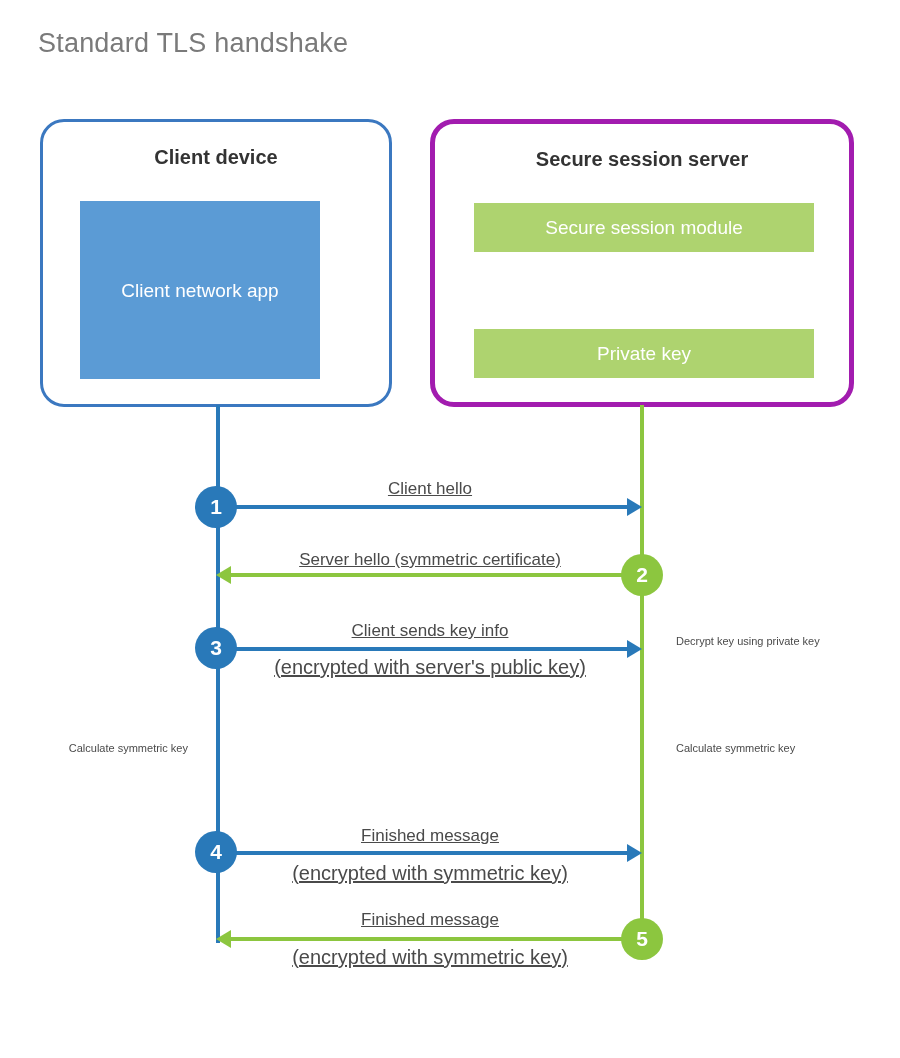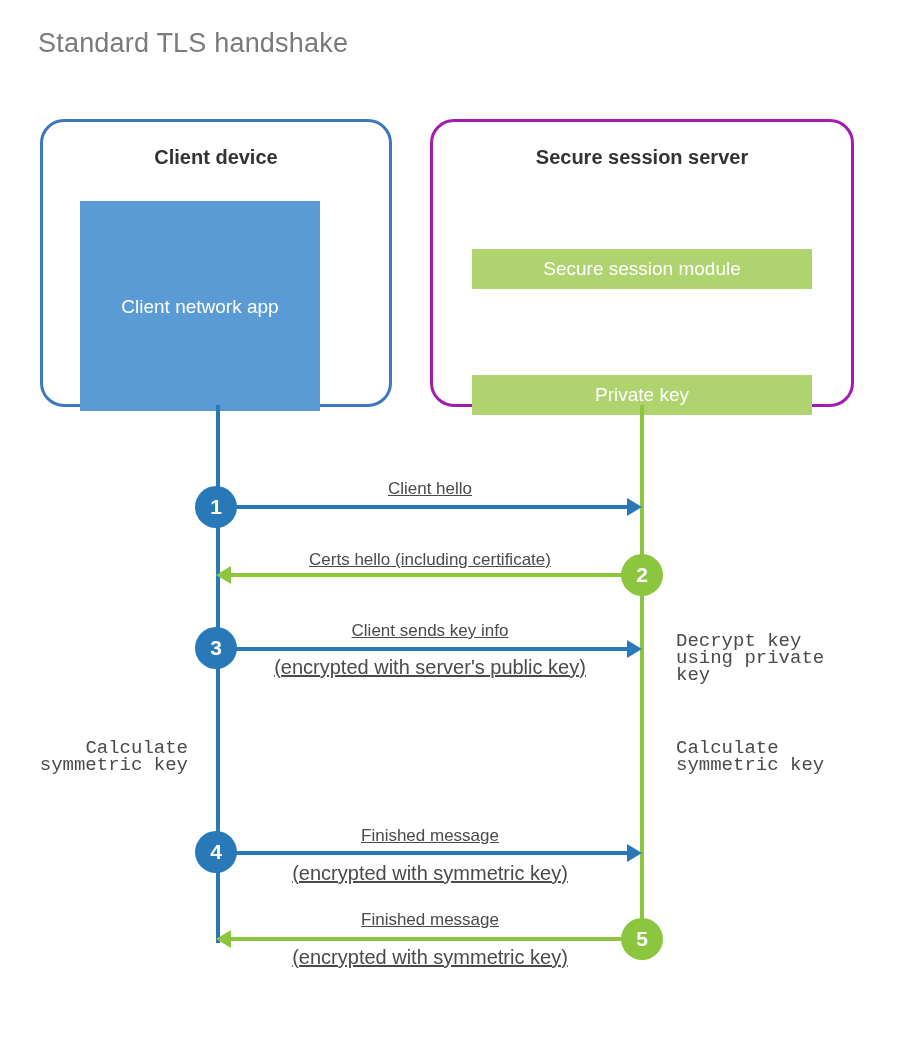--- a/index.html
+++ b/index.html
@@ -39,66 +39,65 @@
     top: 119px;
     width: 352px;
     height: 288px;
     border: 3px solid #3b78c0;
   }
   #server-panel {
     left: 430px;
     top: 119px;
     width: 424px;
     height: 288px;
-    border: 3px solid #a21caf;
+    border: 5px solid #a21caf;
   }
   .panel-title {
     position: absolute;
     left: 0;
     right: 0;
     top: 24px;
     text-align: center;
     font-size: 20px;
     font-weight: bold;
     color: #333333;
   }
 
   
   #client-app-block {
     position: absolute;
     left: 37px;
     top: 79px;
     width: 240px;
-    height: 210px;
+    height: 178px;
     background: #5b9bd5;
     color: #ffffff;
     font-size: 19px;
     line-height: 27px;
     display: flex;
     align-items: center;
     justify-content: center;
     text-align: center;
     padding: 0 10px;
     box-sizing: border-box;
   }
 
   
   .server-bar {
     position: absolute;
     left: 39px;
     width: 340px;
-    height: 40px;
+    height: 49px;
     background: #aed36f;
     color: #ffffff;
     font-size: 19px;
     display: flex;
     align-items: center;
     justify-content: center;
     text-align: right;
-    margin-top: 48px;
   }
   #server-bar-0 { top: 79px; }
   #server-bar-1 { top: 142px; }
   #server-bar-2 { top: 205px; }
 
   
   .lifeline {
     position: absolute;
     width: 4px;
   }
@@ -160,24 +159,23 @@
   .msg-main {
     font-size: 17px;
   }
   .msg-sub {
     font-size: 20px;
   }
 
   
   .side-note {
     position: absolute;
-    font-size: 19px;
+    font-size: 11px;
     line-height: 17px;
     color: #4a4a4a;
-    font-family: Liberation Mono, monospace;
   }
   .side-note.right-align { text-align: right; }
   .side-note.left-align  { text-align: left; }
 </style>
 </head>
 <body>
 
 <div id="page-title">Standard TLS handshake</div>
 
 <div class="panel" id="client-panel">
@@ -192,21 +190,21 @@
 </div>
 
 <div class="lifeline" id="client-lifeline"></div>
 <div class="lifeline" id="server-lifeline"></div>
 
 <div class="msg-label msg-main" style="left:218px; top:479px; width:424px;">Client hello</div>
 <div class="arrow-line blue" style="left:218px; top:505px; width:410px;"></div>
 <div class="arrow-head right blue" style="left:627px; top:498px;"></div>
 <div class="step-circle blue" style="left:195px; top:486px;">1</div>
 
-<div class="msg-label msg-main" style="left:218px; top:550px; width:424px;">Certs hello (including certificate)</div>
+<div class="msg-label msg-main" style="left:218px; top:550px; width:424px;">Server hello (symmetric certificate)</div>
 <div class="arrow-line green" style="left:230px; top:573px; width:412px;"></div>
 <div class="arrow-head left green" style="left:216px; top:566px;"></div>
 <div class="step-circle green" style="left:621px; top:554px;">2</div>
 
 <div class="msg-label msg-main" style="left:218px; top:621px; width:424px;">Client sends key info</div>
 <div class="arrow-line blue" style="left:218px; top:647px; width:410px;"></div>
 <div class="arrow-head right blue" style="left:627px; top:640px;"></div>
 <div class="step-circle blue" style="left:195px; top:627px;">3</div>
 <div class="msg-label msg-sub" style="left:218px; top:656px; width:424px;">(encrypted with server's public key)</div>
 

